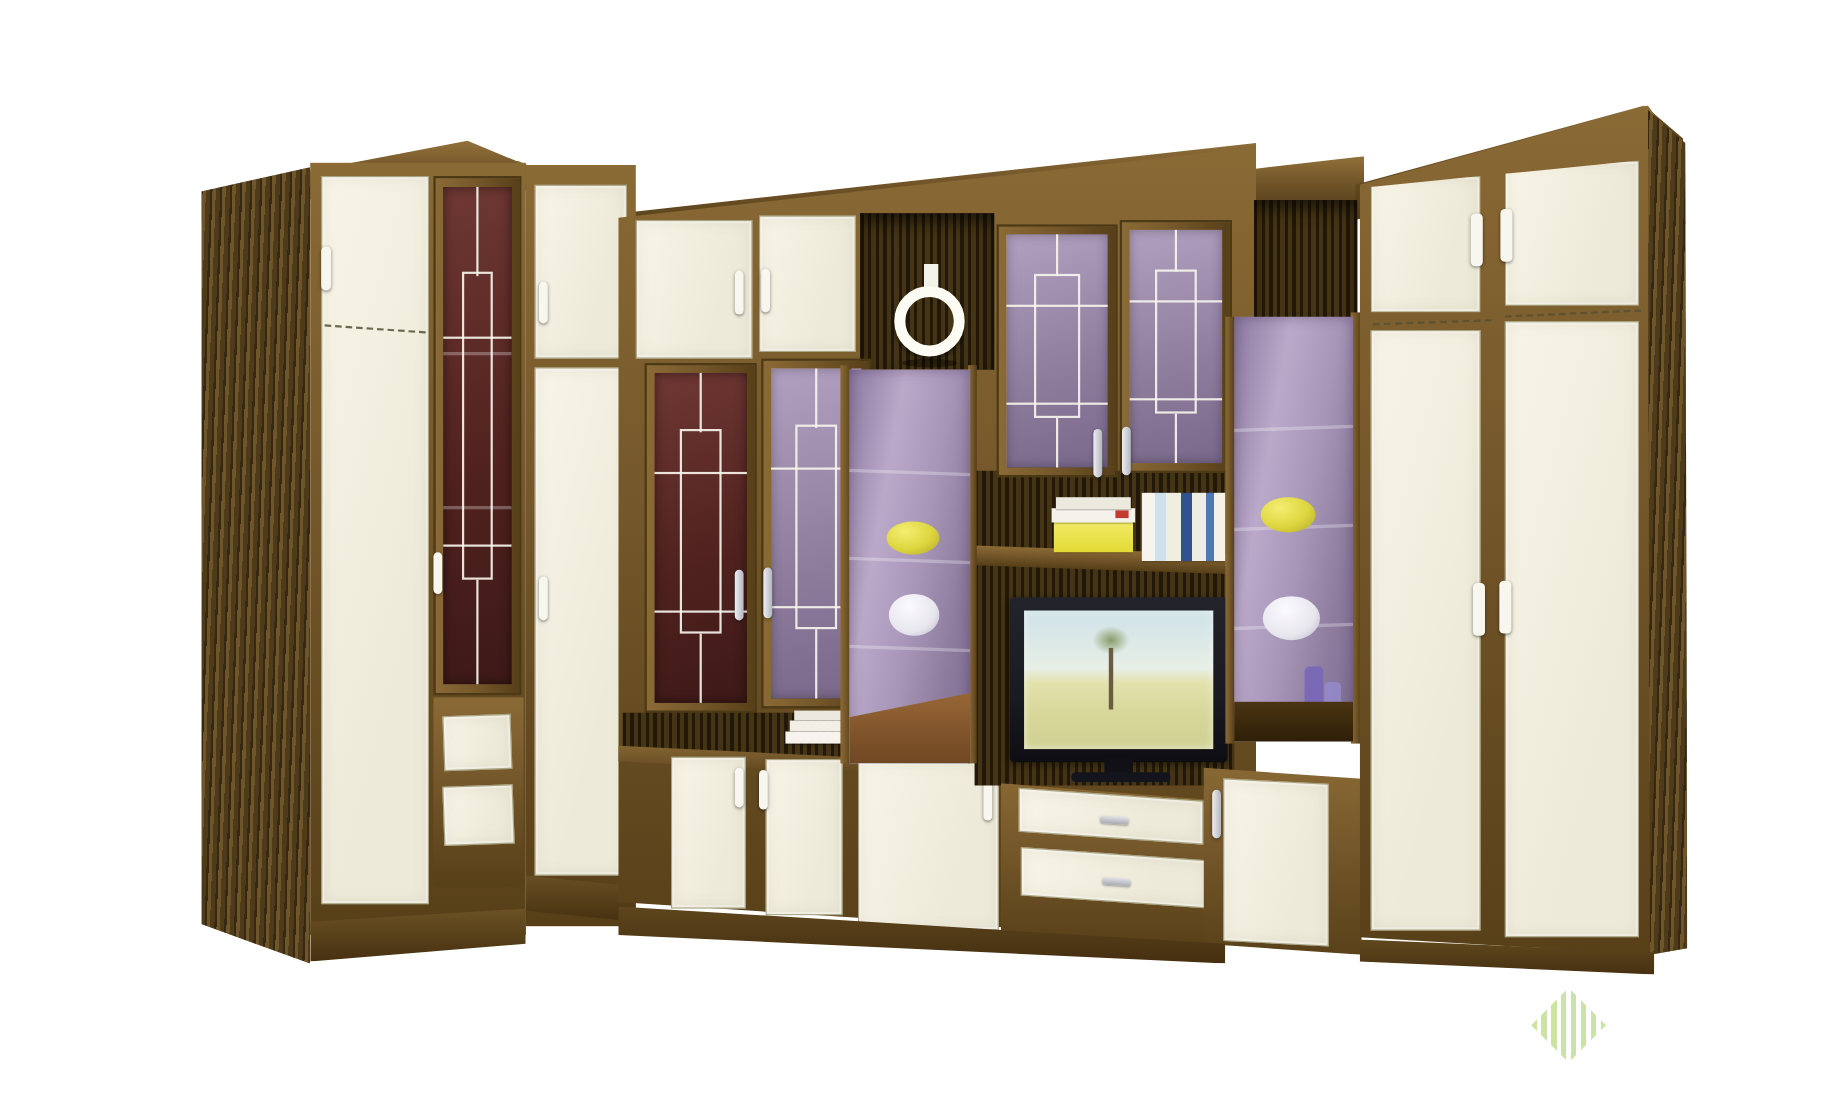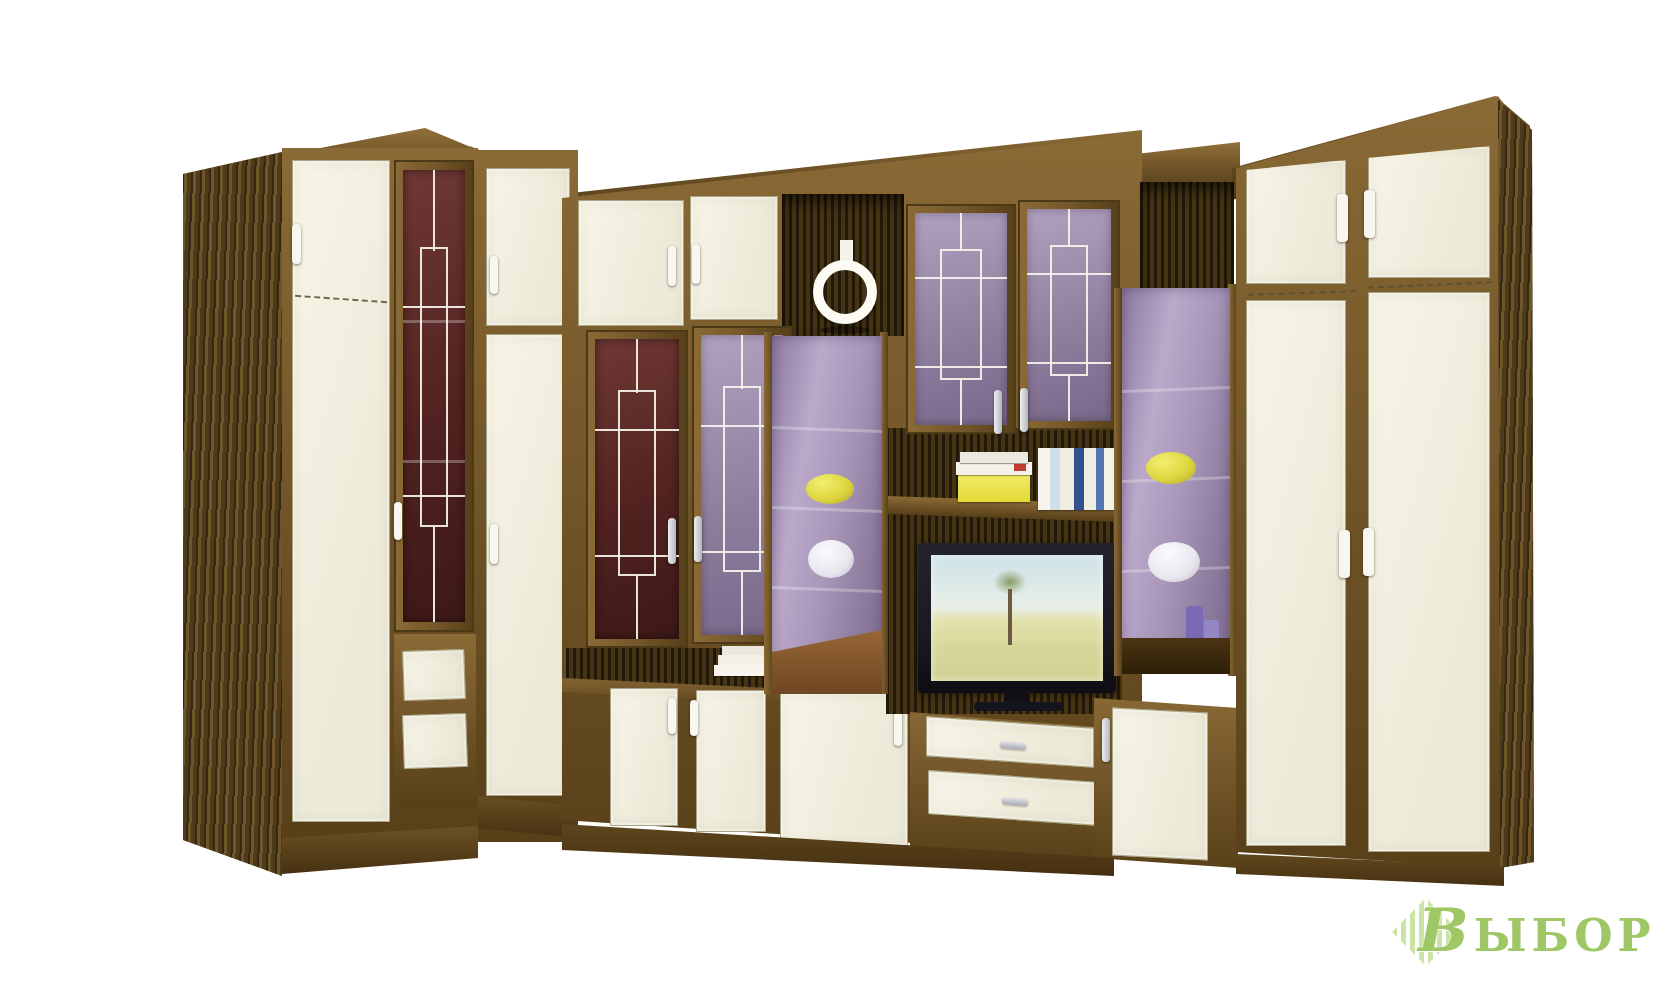--- a/index.html
+++ b/index.html
@@ -215,16 +215,15 @@
   <div class="cream" style="left:1246px;top:300px;width:100px;height:546px;"></div>
   <div class="cream" style="left:1368px;top:292px;width:122px;height:560px;"></div>
   <div class="h-white" style="left:1339px;top:530px;width:11px;height:48px;"></div>
   <div class="h-white" style="left:1363px;top:528px;width:11px;height:48px;"></div>
 
   <div class="wood" style="left:562px;top:796px;width:552px;height:80px;clip-path:polygon(0px 28px,552px 62px,552px 80px,0px 54px);background:linear-gradient(180deg,#6b5124,#452f10);"></div>
   <div class="wood" style="left:1236px;top:840px;width:268px;height:48px;clip-path:polygon(0px 14px,268px 26px,268px 46px,0px 34px);background:linear-gradient(180deg,#6b5124,#452f10);"></div>
 
   <div style="left:1392px;top:892px;width:260px;height:80px;">
     <div class="diamond" style="left:10px;top:16px;width:48px;height:48px;"></div>
-    <div class="watermark-text" style="left:26px;top:8px;width:230px;">Выбор</div>
   </div>
 
 </div>
 
 </body></html>

